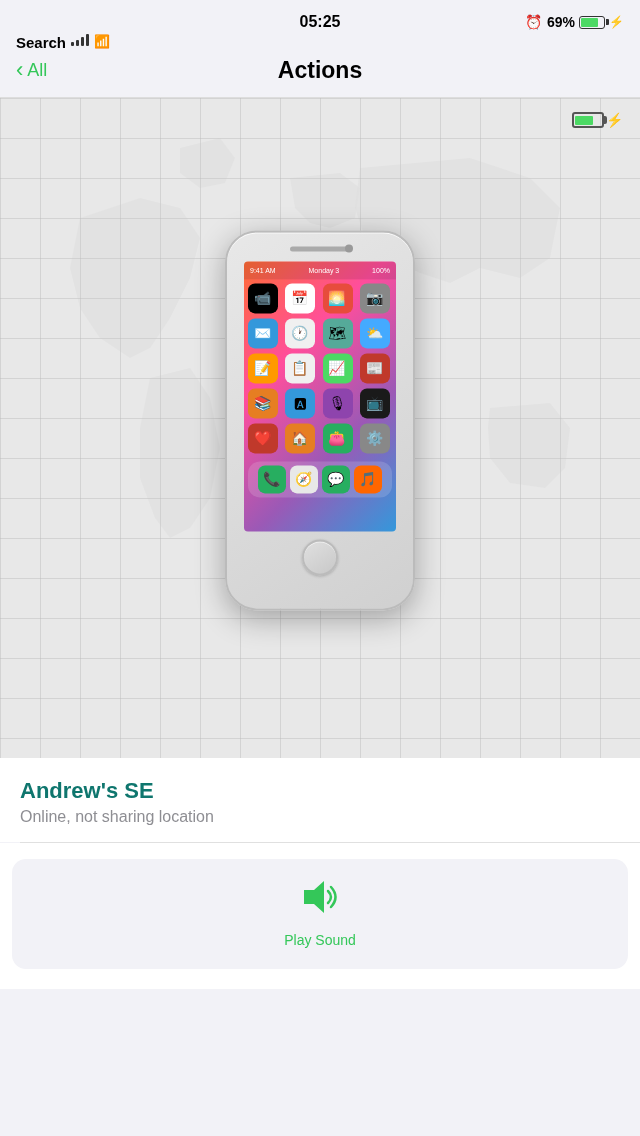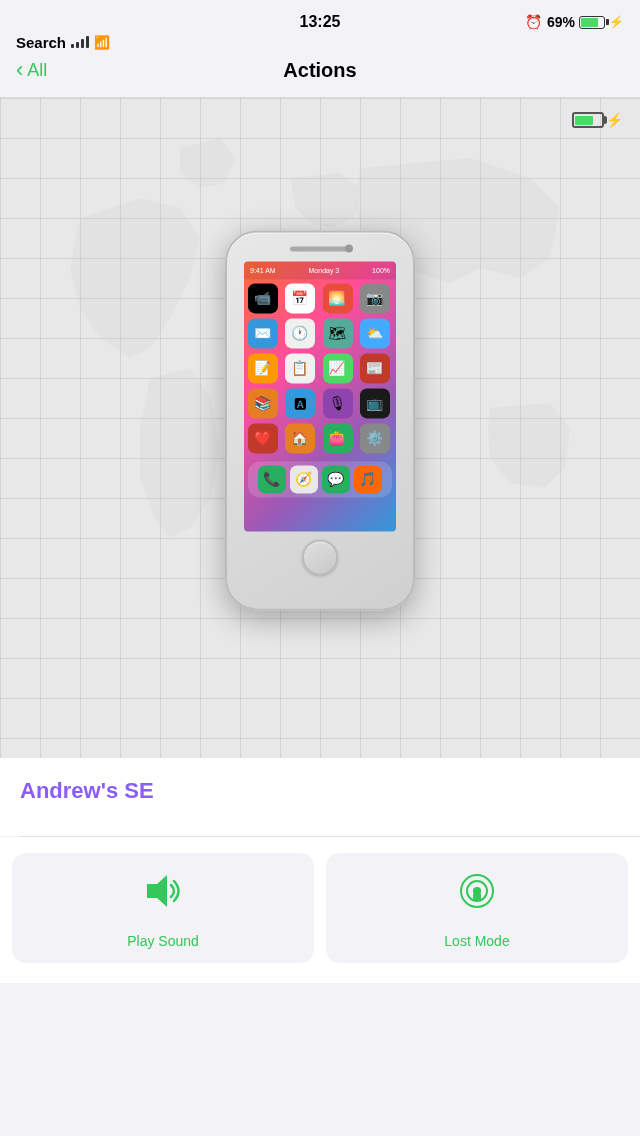--- a/index.html
+++ b/index.html
@@ -21,21 +21,21 @@
       align-items: center;
       justify-content: space-between;
       padding: 0 16px;
       font-size: 15px;
       font-weight: 600;
       position: relative;
       z-index: 10;
     }
     .status-left {
       display: flex;
-      align-items: center;
+      align-items: flex-start;
       gap: 5px;
       margin-top: 40px;
     }
     .status-center {
       position: absolute;
       left: 50%;
       transform: translateX(-50%);
       font-size: 16px;
       font-weight: 600;
     }
@@ -93,21 +93,21 @@
       font-weight: 400;
       gap: 4px;
       cursor: pointer;
     }
     .nav-back-chevron {
       font-size: 22px;
       line-height: 1;
       margin-top: -2px;
     }
     .nav-title {
-      font-size: 20px;
+      font-size: 23px;
       font-weight: 700;
       color: #000;
     }
 
     
     .map-container {
       width: 640px;
       height: 660px;
       background: #e8e8e8;
       position: relative;
@@ -262,22 +262,22 @@
     }
 
     
     .device-info {
       background: #fff;
       padding: 20px 20px 16px;
     }
     .device-name {
       font-size: 22px;
       font-weight: 700;
-      color: #8b5cf6;
-      margin-bottom: 16px;
+      color: #0f766e;
+      margin-bottom: 4px;
     }
     .device-status {
       font-size: 16px;
       color: #8e8e93;
     }
 
     
     .divider {
       height: 1px;
       background: #e0e0e0;
@@ -299,21 +299,21 @@
       background: #f2f2f7;
       border-radius: 14px;
       border: none;
       padding: 18px 8px 14px;
       display: flex;
       flex-direction: column;
       align-items: center;
       gap: 10px;
       cursor: pointer;
       min-height: 110px;
-      justify-content: space-between;
+      justify-content: flex-start;
     }
 
     .action-label {
       font-size: 14px;
       color: #34c759;
       font-weight: 500;
     }
 
     
     .signal-bars {
@@ -340,21 +340,21 @@
   <div class="status-left">
     <span>Search</span>
     <div class="signal-bars">
       <div class="signal-bar" style="height:4px;"></div>
       <div class="signal-bar" style="height:6px;"></div>
       <div class="signal-bar" style="height:9px;"></div>
       <div class="signal-bar" style="height:12px;"></div>
     </div>
     <span class="wifi-icon">📶</span>
   </div>
-  <div class="status-center">13:25</div>
+  <div class="status-center">05:25</div>
   <div class="status-right">
     <span>⏰</span>
     <span>69%</span>
     <div class="battery-icon">
       <div class="battery-fill"></div>
     </div>
     <span style="font-size:12px;">⚡</span>
   </div>
 </div>
 
@@ -434,47 +434,34 @@
           <div class="app-icon" style="background:#f60; width:28px;height:28px;">🎵</div>
         </div>
       </div>
       <div class="phone-home-button"></div>
     </div>
   </div>
 </div>
 
 <div class="device-info">
   <div class="device-name">Andrew's SE</div>
+  <div class="device-status">Online, not sharing location</div>
 </div>
 
 <div class="divider"></div>
 
 <div class="actions-bar">
 
   <button class="action-btn">
     <div style="color:#34c759; font-size:32px; line-height:1;">
       <svg width="48" height="40" viewBox="0 0 48 40" fill="none">
 
         <polygon points="8,13 18,13 28,4 28,36 18,27 8,27" fill="#34c759"></polygon>
 
         <path d="M32,14 Q38,20 32,26" stroke="#34c759" stroke-width="2.5" fill="none" stroke-linecap="round"></path>
         <path d="M35,10 Q44,20 35,30" stroke="#34c759" stroke-width="2.5" fill="none" stroke-linecap="round"></path>
       </svg>
     </div>
     <span class="action-label">Play Sound</span>
   </button>
 
-  <button class="action-btn">
-    <div style="color:#34c759; font-size:32px; line-height:1;">
-      <svg width="48" height="40" viewBox="0 0 48 40" fill="none">
-
-        <circle cx="24" cy="20" r="16" stroke="#34c759" stroke-width="2" fill="none"></circle>
-        <circle cx="24" cy="20" r="10" stroke="#34c759" stroke-width="2" fill="none"></circle>
-        <circle cx="24" cy="20" r="4" fill="#34c759"></circle>
-
-        <rect x="20" y="22" width="8" height="7" rx="1.5" fill="#34c759"></rect>
-        <path d="M21,22 L21,19 Q24,16 27,19 L27,22" stroke="#34c759" stroke-width="2" fill="none"></path>
-      </svg>
-    </div>
-    <span class="action-label">Lost Mode</span>
-  </button>
 
 </div>
 
 </body></html>

